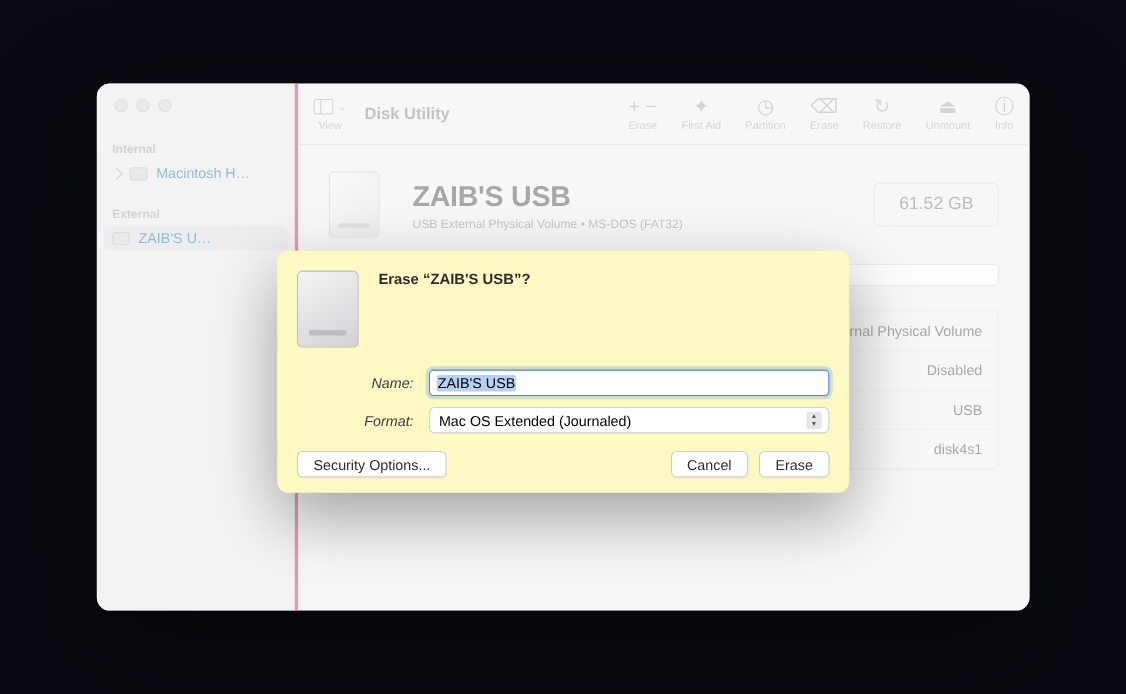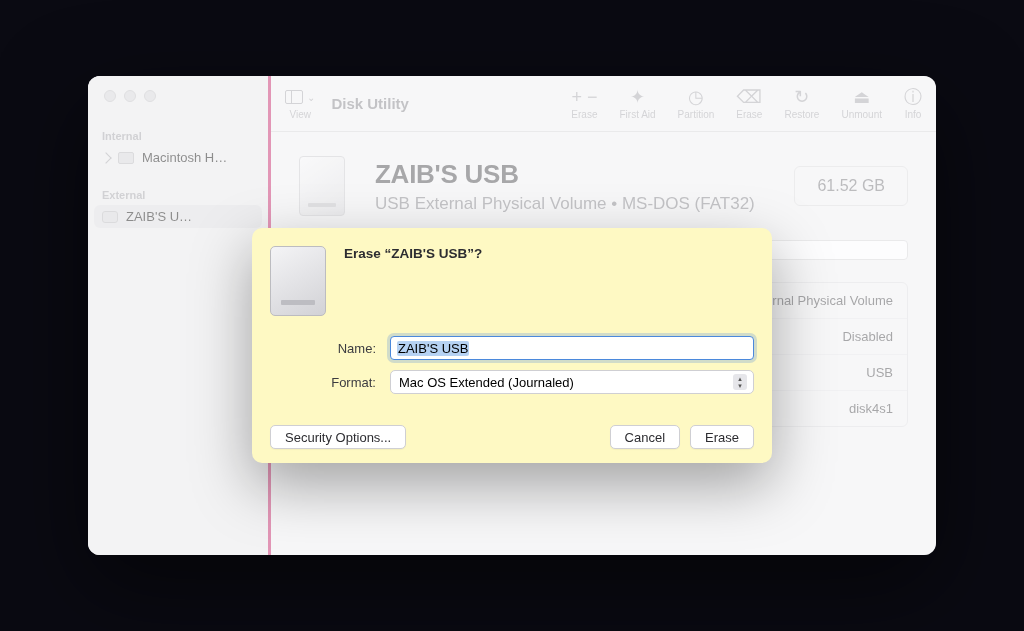--- a/index.html
+++ b/index.html
@@ -5,68 +5,68 @@
     * { box-sizing: border-box; margin: 0; padding: 0; font-family: -apple-system, BlinkMacSystemFont, "Helvetica Neue", sans-serif; }
     body { width: 1024px; height: 631px; background: #0a0a12; display: flex; align-items: center; justify-content: center; overflow: hidden; }
     .window { width: 848px; height: 479px; background: #eeeef0; border-radius: 12px; box-shadow: 0 30px 90px rgba(0,0,0,.55); display: flex; position: relative; overflow: hidden; }
     
     .dim-overlay { position: absolute; inset: 0; background: rgba(255,255,255,.55); z-index: 50; pointer-events: none; }
     
     .sidebar { width: 183px; background: #e4e4e7; border-right: 3px solid #be185d; display: flex; flex-direction: column; padding-top: 14px; }
     .tl { display: flex; gap: 8px; padding-left: 16px; margin-bottom: 24px; }
     .tl span { width: 12px; height: 12px; border-radius: 50%; background: #cfcfd3; border: 1px solid #b8b8bc; }
     .sec-label { font-size: 11px; color: #9a9aa0; font-weight: 600; padding: 4px 14px; }
-    .sidebar-row { display: flex; align-items: center; gap: 8px; padding: 4px 10px 4px 14px; font-size: 13px; color: #000000; }
+    .sidebar-row { display: flex; align-items: center; gap: 8px; padding: 4px 10px 4px 14px; font-size: 13px; color: #0369a1; }
     .sidebar-row.sel { background: #d8d8dc; border-radius: 6px; margin: 0 6px; padding-left: 8px; text-align: center; }
     .chev { width: 8px; height: 8px; border-right: 1.5px solid #9a9aa0; border-bottom: 1.5px solid #9a9aa0; transform: rotate(-45deg); }
     .hdd-icon, .ext-icon { width: 16px; height: 12px; background: #cfcfd3; border: 1px solid #b0b0b4; border-radius: 2px; position: relative; }
     .ext-icon { border-radius: 3px; }
     
     .main { flex: 1; display: flex; flex-direction: column; }
     .toolbar { height: 56px; display: flex; align-items: center; padding: 0 14px; border-bottom: 1px solid #d0d0d3; color: #a0a0a6; }
     .tb-group { display: flex; flex-direction: column; align-items: center; font-size: 10px; gap: 2px; }
     .tb-ico { height: 20px; display: flex; align-items: center; justify-content: center; color: #a0a0a6; font-size: 18px; }
     .tb-view { display: flex; align-items: center; gap: 4px; }
     .tb-view-box { width: 18px; height: 14px; border: 1.3px solid #a0a0a6; border-radius: 2px; position: relative; }
     .tb-view-box::after { content:''; position:absolute; left:5px; top:0; bottom:0; width:1.3px; background:#a0a0a6; }
     .tb-title { font-size: 15px; font-weight: 600; color: #7a7a80; margin-left: 16px; }
     .tb-spacer { flex: 1; }
     .tb-btns { display: flex; gap: 22px; align-items: flex-end; }
     
     .vol-header { display: flex; padding: 24px 28px 24px 28px; align-items: center; gap: 30px; }
     .big-drive { width: 46px; height: 60px; border-radius: 4px; background: linear-gradient(145deg,#f2f2f4,#d6d6da); border:1px solid #c4c4c8; position: relative; }
     .big-drive::after { content:''; position:absolute; left:8px; right:8px; bottom:8px; height:4px; background:#bdbdc2; border-radius:1px; }
     .vol-title { font-size: 26px; font-weight: 700; color: #3c3c40; letter-spacing: -.01em; }
-    .vol-sub { font-size: 17px; color: #7a7a80; margin-top: 4px; }
+    .vol-sub { font-size: 11px; color: #7a7a80; margin-top: 4px; }
     .vol-size { margin-left: auto; border: 1px solid #d4d4d8; border-radius: 6px; padding: 10px 22px; font-size: 16px; color: #6a6a70; }
     
     .usage-wrap { padding: 0 28px 10px; }
     .usage { height: 20px; border: 1px solid #d0d0d3; border-radius: 4px; background: #fafafc; position: relative; }
     .usage-fill { position:absolute; left:0; top:0; bottom:0; width:2.3%; background:#c4c4c8; }
     
     .info-table { margin: 12px 28px 20px; border: 1px solid #d8d8dc; border-radius: 6px; overflow: hidden; font-size: 13px; color: #6a6a70; }
     .info-row { display: flex; }
     .info-row + .info-row { border-top: 1px solid #e0e0e4; }
     .info-cell { flex: 1; display: flex; justify-content: space-between; padding: 10px 14px; }
     .info-cell + .info-cell { border-left: 1px solid #e0e0e4; }
     .info-val { color: #3c3c40; }
     
     .modal { position: absolute; z-index: 100; left: 50%; top: 152px; transform: translateX(-50%); width: 520px; background: #fef9c3; border-radius: 10px; box-shadow: 0 22px 60px rgba(0,0,0,.35); padding: 18px 18px 14px; }
     .modal-top { display: flex; gap: 18px; }
     .modal-drive { width: 56px; height: 70px; border-radius: 5px; background: linear-gradient(150deg,#f4f4f6,#d2d2d6); border:1px solid #bcbcc0; position:relative; flex-shrink:0; }
     .modal-drive::after{content:'';position:absolute;left:10px;right:10px;bottom:10px;height:5px;background:#bdbdc2;border-radius:1px;}
     .modal-title { font-size: 13.5px; font-weight: 700; color: #2c2c30; margin-bottom: 6px; }
     .modal-desc { font-size: 12px; color: #4a4a50; line-height: 1.35; }
     .form { margin-top: 20px; display: grid; grid-template-columns: 110px 1fr; gap: 10px; align-items: center; }
-    .form-label { text-align: right; font-size: 13px; color: #3c3c40; padding-right: 4px; }
+    .form-label { text-align: right; font-size: 13px; color: #3c3c40; padding-right: 4px; font-style: italic; }
     .text-field { height: 24px; border: 1px solid #4b89dc; border-radius: 4px; padding: 0 6px; font-size: 13px; background: #fff; display: flex; align-items: center; box-shadow: 0 0 0 3px rgba(75,137,220,.25); }
     .text-sel { background: #b6d2f3; border-radius: 2px; padding: 0 1px; }
     .select { height: 24px; border: 1px solid #cfcfd3; background: #fff; border-radius: 5px; display: flex; align-items: center; padding: 0 8px; font-size: 13px; position: relative; }
     .select-arrows { position: absolute; right: 6px; top: 50%; transform: translateY(-50%); width: 14px; height: 16px; background: #e6e6ea; border-radius: 3px; display:flex; flex-direction:column; align-items:center; justify-content:center; font-size:7px; color:#555; line-height:7px; }
-    .modal-footer { display: flex; margin-top: 31px; align-items: center; justify-content: space-between; }
+    .modal-footer { display: flex; margin-top: 16px; align-items: center; justify-content: space-between; }
     .btn { height: 24px; padding: 0 14px; font-size: 13px; border: 1px solid #cfcfd3; background: #fff; border-radius: 5px; display: inline-flex; align-items: center; color: #2c2c30; box-shadow: 0 1px 1px rgba(0,0,0,.04); cursor: default; }
     .modal-footer .spacer { flex: 1; }
     .modal-footer .btn + .btn { margin-left: 10px; }
   </style>
 </head>
 <body>
 
 <div class="window">
 
   <div class="sidebar">

